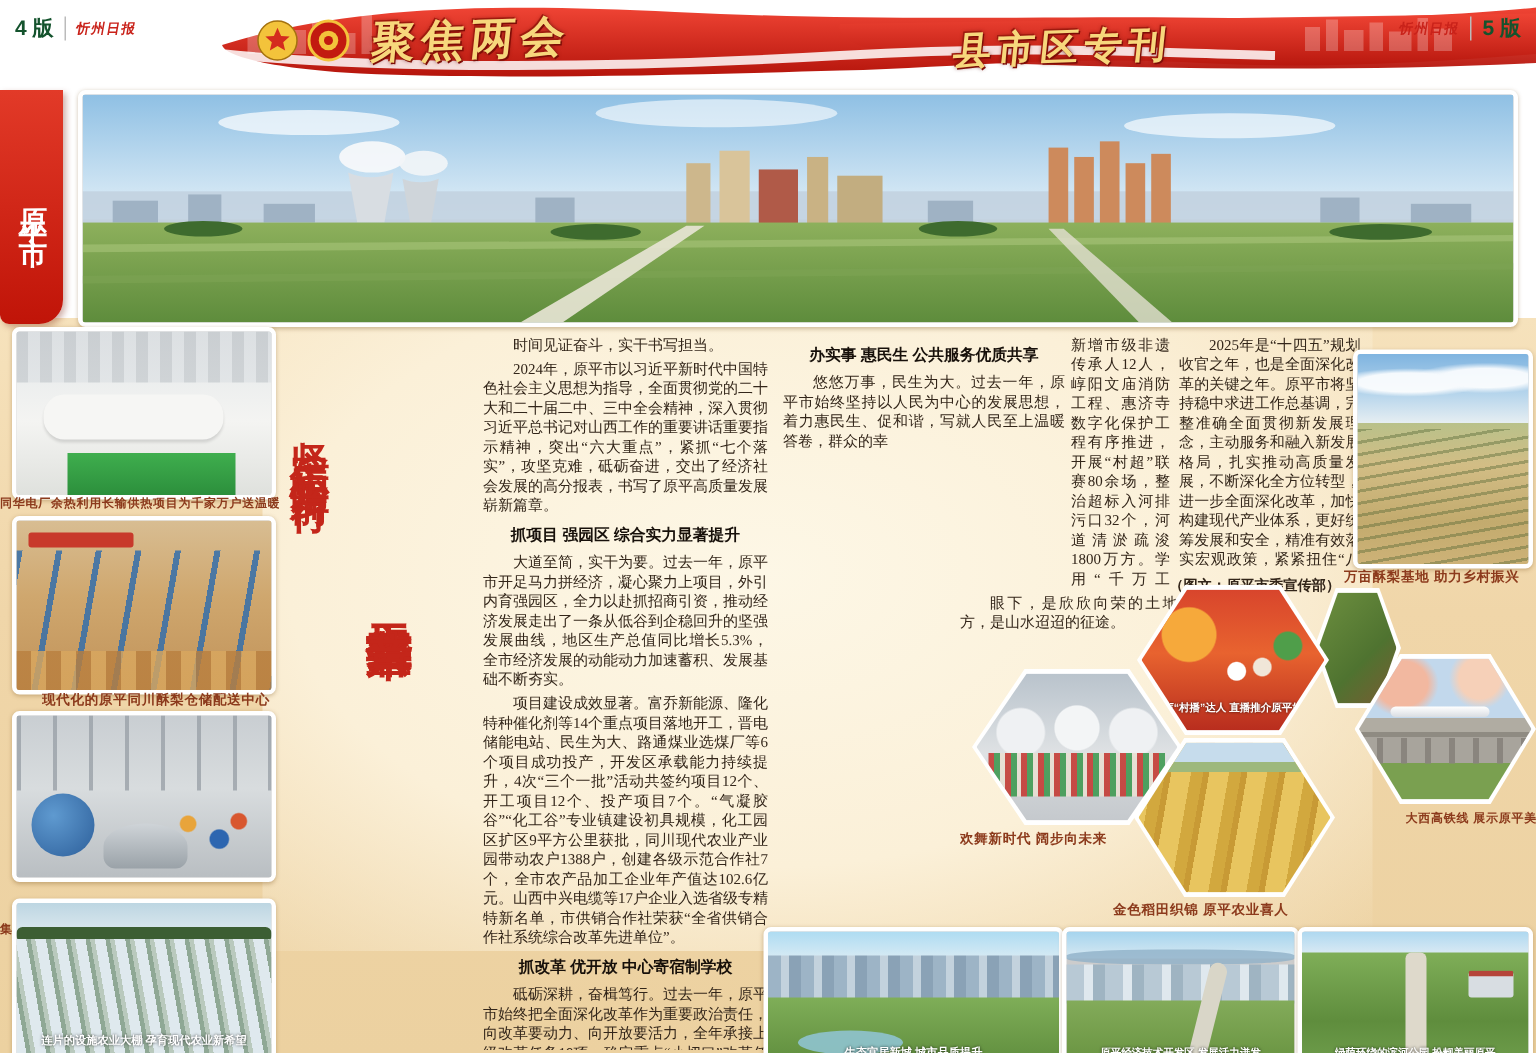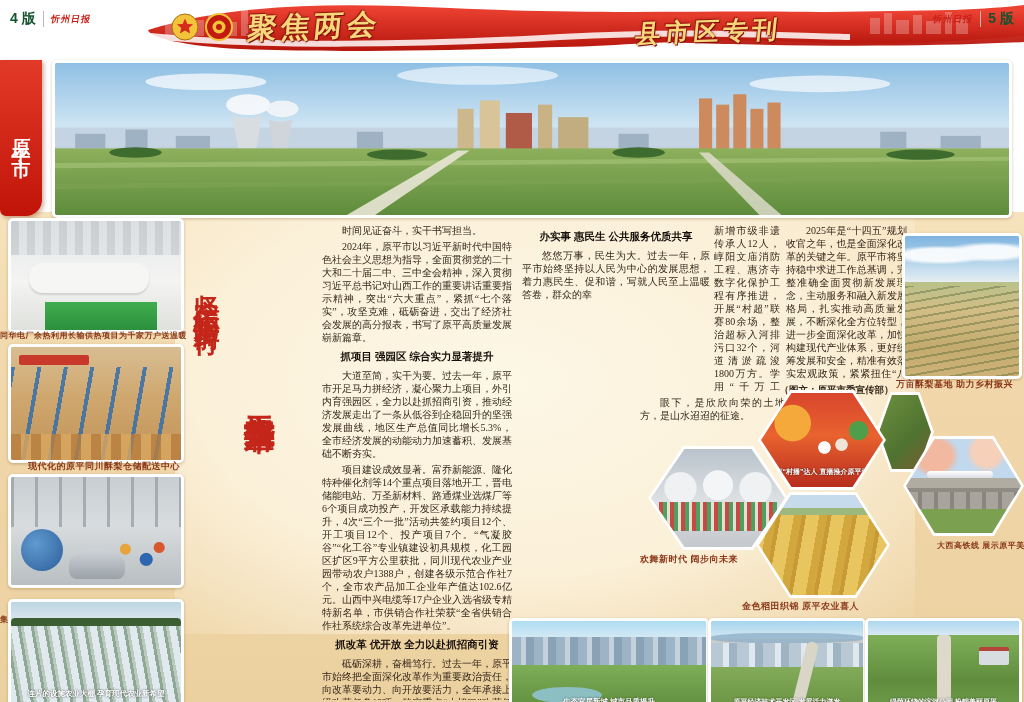--- a/index.html
+++ b/index.html
@@ -234,22 +234,22 @@
   </div>
 
   <div class="abs vtext kicker" style="left:189px;top:274px;height:265px;">坚定信心阔步前行</div>
   <div class="abs vtext mainhead" style="left:238px;top:390px;height:272px;">实干担当共著华章</div>
 
   <div class="abs col" style="left:312px;top:224px;width:190px;height:476px;">
     <p class="bp">时间见证奋斗，实干书写担当。</p>
     <p class="bp">2024年，原平市以习近平新时代中国特色社会主义思想为指导，全面贯彻党的二十大和二十届二中、三中全会精神，深入贯彻习近平总书记对山西工作的重要讲话重要指示精神，突出“六大重点”，紧抓“七个落实”，攻坚克难，砥砺奋进，交出了经济社会发展的高分报表，书写了原平高质量发展崭新篇章。</p>
     <div class="sh">抓项目 强园区 综合实力显著提升</div>
     <p class="bp">大道至简，实干为要。过去一年，原平市开足马力拼经济，凝心聚力上项目，外引内育强园区，全力以赴抓招商引资，推动经济发展走出了一条从低谷到企稳回升的坚强发展曲线，地区生产总值同比增长5.3%，全市经济发展的动能动力加速蓄积、发展基础不断夯实。</p>
-    <p class="bp">项目建设成效显著。富乔新能源、隆化特种催化剂等14个重点项目落地开工，晋电储能电站、万圣新材料、路通煤业选煤厂等6个项目成功投产，开发区承载能力持续提升，4次“三个一批”活动共签约项目12个、开工项目12个、投产项目7个。“气凝胶谷”“化工谷”专业镇建设初具规模，化工园区扩区9平方公里获批，同川现代农业产业园带动农户1388户，创建各级示范合作社7个，全市农产品加工企业年产值达102.6亿元。山西中兴电缆等17户企业入选省级专精特新名单，市供销合作社荣获“全省供销合作社系统综合改革先进单位”。</p>
-    <div class="sh">抓改革 优开放 全力以赴抓招商引资</div>
+    <p class="bp">项目建设成效显著。富乔新能源、隆化特种催化剂等14个重点项目落地开工，晋电储能电站、民生为大、路通煤业选煤厂等6个项目成功投产，开发区承载能力持续提升，4次“三个一批”活动共签约项目12个、开工项目12个、投产项目7个。“气凝胶谷”“化工谷”专业镇建设初具规模，化工园区扩区9平方公里获批，同川现代农业产业园带动农户1388户，创建各级示范合作社7个，全市农产品加工企业年产值达102.6亿元。山西中兴电缆等17户企业入选省级专精特新名单，市供销合作社荣获“全省供销合作社系统综合改革先进单位”。</p>
+    <div class="sh">抓改革 优开放 中心寄宿制学校</div>
     <p class="bp">砥砺深耕，奋楫笃行。过去一年，原平市始终把全面深化改革作为重要政治责任，向改革要动力、向开放要活力，全年承接上级改革任务19项，确定重点“小切口”改革任务4项，高质量发展的新动能新优势不断聚集，可感可及的营商环境持续优化。</p>
 
   </div>
 
   <div class="abs col" style="left:512px;top:224px;width:188px;height:174px;">
     <div class="sh">办实事 惠民生 公共服务优质共享</div>
     <p class="bp">悠悠万事，民生为大。过去一年，原平市始终坚持以人民为中心的发展思想，着力惠民生、促和谐，写就人民至上温暖答卷，群众的幸</p>
   </div>
 
 

